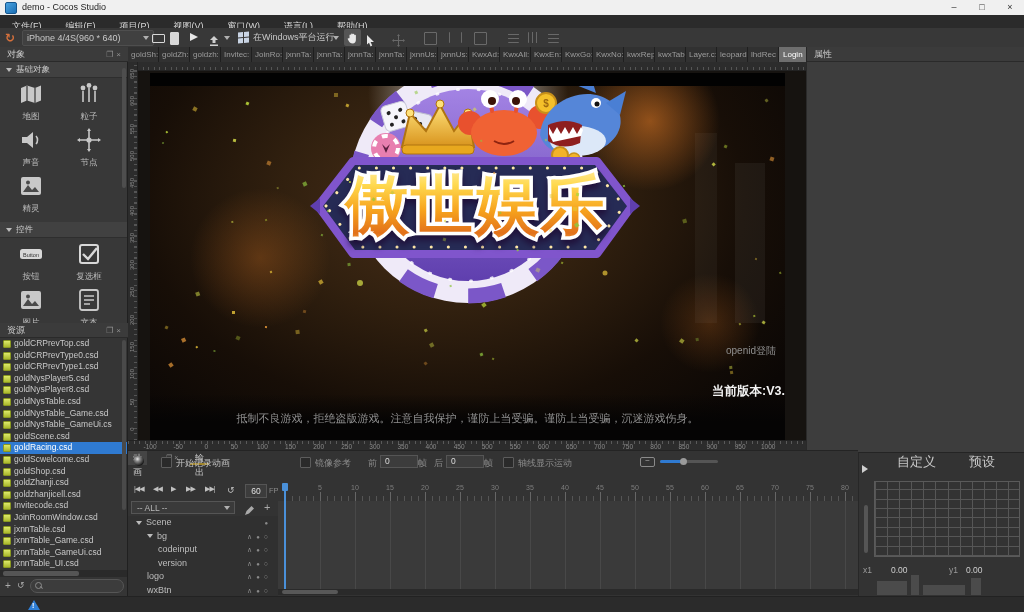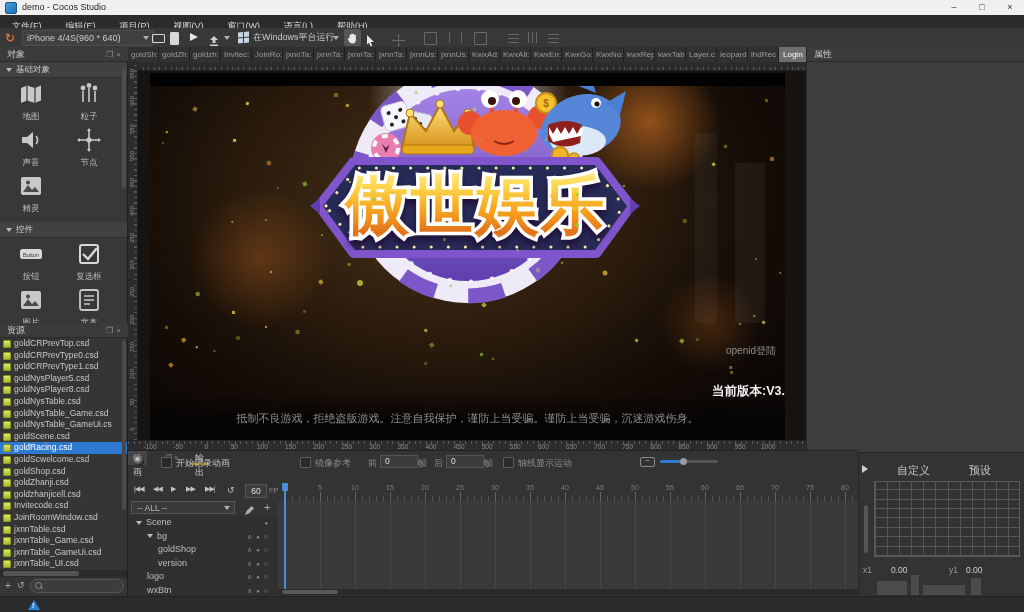--- a/index.html
+++ b/index.html
@@ -151,21 +151,21 @@
   .tree{position:absolute;left:0;top:65px;width:150px;height:81px;background:#303030;overflow:hidden;}
   .trow{position:relative;height:13.5px;line-height:13.5px;color:#bdbdbd;font-size:9px;white-space:nowrap;}
   .trow .tri{display:inline-block;width:0;height:0;border-left:3.5px solid transparent;border-right:3.5px solid transparent;border-top:4px solid #bbb;margin-right:4px;vertical-align:middle;}
   .tctl{position:absolute;right:6px;top:0;color:#8a8a8a;font-size:7px;letter-spacing:4px;}
   .tl-hscroll{position:absolute;left:150px;top:138px;width:580px;height:6px;background:#2a2a2a;}
   .tl-hscroll i{position:absolute;left:4px;top:1px;width:56px;height:4px;background:#585858;border-radius:2px;}
   
   .curve{left:858px;top:452px;width:166px;height:144px;background:#333;border-top:1px solid #242424;border-left:1px solid #272727;box-sizing:border-box;overflow:hidden;}
   .curve .collapse{position:absolute;left:3px;top:12px;width:0;height:0;border-top:4px solid transparent;border-bottom:4px solid transparent;border-left:6px solid #cfcfcf;}
   .curve .vscroll{position:absolute;left:5px;top:52px;width:4px;height:48px;background:#555;border-radius:2px;}
-  .curve-tab{position:absolute;top:10px;color:#c8c8c8;font-size:11px;font-family:Liberation Mono, monospace;}
+  .curve-tab{position:absolute;top:0;color:#c8c8c8;font-size:13px;font-family:Liberation Mono, monospace;}
   .curve-grid{position:absolute;left:15px;top:28px;width:146px;height:76px;border:1px solid #5a5a5a;box-sizing:border-box;
      background-image:repeating-linear-gradient(90deg,#565656 0 1px,transparent 1px 12.1px),
                       repeating-linear-gradient(0deg,#565656 0 1px,transparent 1px 9.4px);}
   .curve-lab{position:absolute;top:112px;font-size:8.5px;color:#9a9a9a;}
   .curve-val{position:absolute;top:112px;font-size:8.5px;color:#cfcfcf;}
   .skyline{position:absolute;left:0px;top:120px;width:166px;height:24px;opacity:.14;}
   .skyline i{position:absolute;background:#dcdcdc;}
   
   .statusbar{left:0;top:596px;width:1024px;height:16px;background:#2b2b2b;border-top:1px solid #222;}
   .warn{position:absolute;left:28px;top:3px;width:0;height:0;border-left:6px solid transparent;border-right:6px solid transparent;border-bottom:10px solid #2f7fd6;}
@@ -627,21 +627,21 @@
         <span class="tl-num" style="left: 417px;">60</span>
         <span class="tl-num" style="left: 452px;">65</span>
         <span class="tl-num" style="left: 487px;">70</span>
         <span class="tl-num" style="left: 522px;">75</span>
         <span class="tl-num" style="left: 557px;">80</span>
       </div>
     <div class="tl-grid"></div>
     <div class="tree" id="nodeTree">
         <div class="trow" style="padding-left: 8px;"><span class="tri"></span><span>Scene</span><span class="tctl"><span style="font-size: 6px;">●</span></span></div>
         <div class="trow" style="padding-left: 19px;"><span class="tri"></span><span>bg</span><span class="tctl"><span>∧</span><span style="font-size: 6px;">●</span><span>○</span></span></div>
-        <div class="trow" style="padding-left: 30px;"><span>goldShop</span><span class="tctl"><span>∧</span><span style="font-size: 6px;">●</span><span>○</span></span></div>
+        <div class="trow" style="padding-left: 30px;"><span>codeinput</span><span class="tctl"><span>∧</span><span style="font-size: 6px;">●</span><span>○</span></span></div>
         <div class="trow" style="padding-left: 30px;"><span>version</span><span class="tctl"><span>∧</span><span style="font-size: 6px;">●</span><span>○</span></span></div>
         <div class="trow" style="padding-left: 19px;"><span>logo</span><span class="tctl"><span>∧</span><span style="font-size: 6px;">●</span><span>○</span></span></div>
         <div class="trow" style="padding-left: 19px;"><span>wxBtn</span><span class="tctl"><span>∧</span><span style="font-size: 6px;">●</span><span>○</span></span></div>
       </div>
     <div class="playhead"></div>
     <div class="tl-hscroll">
         <i></i>
       </div>
   </div>
 

